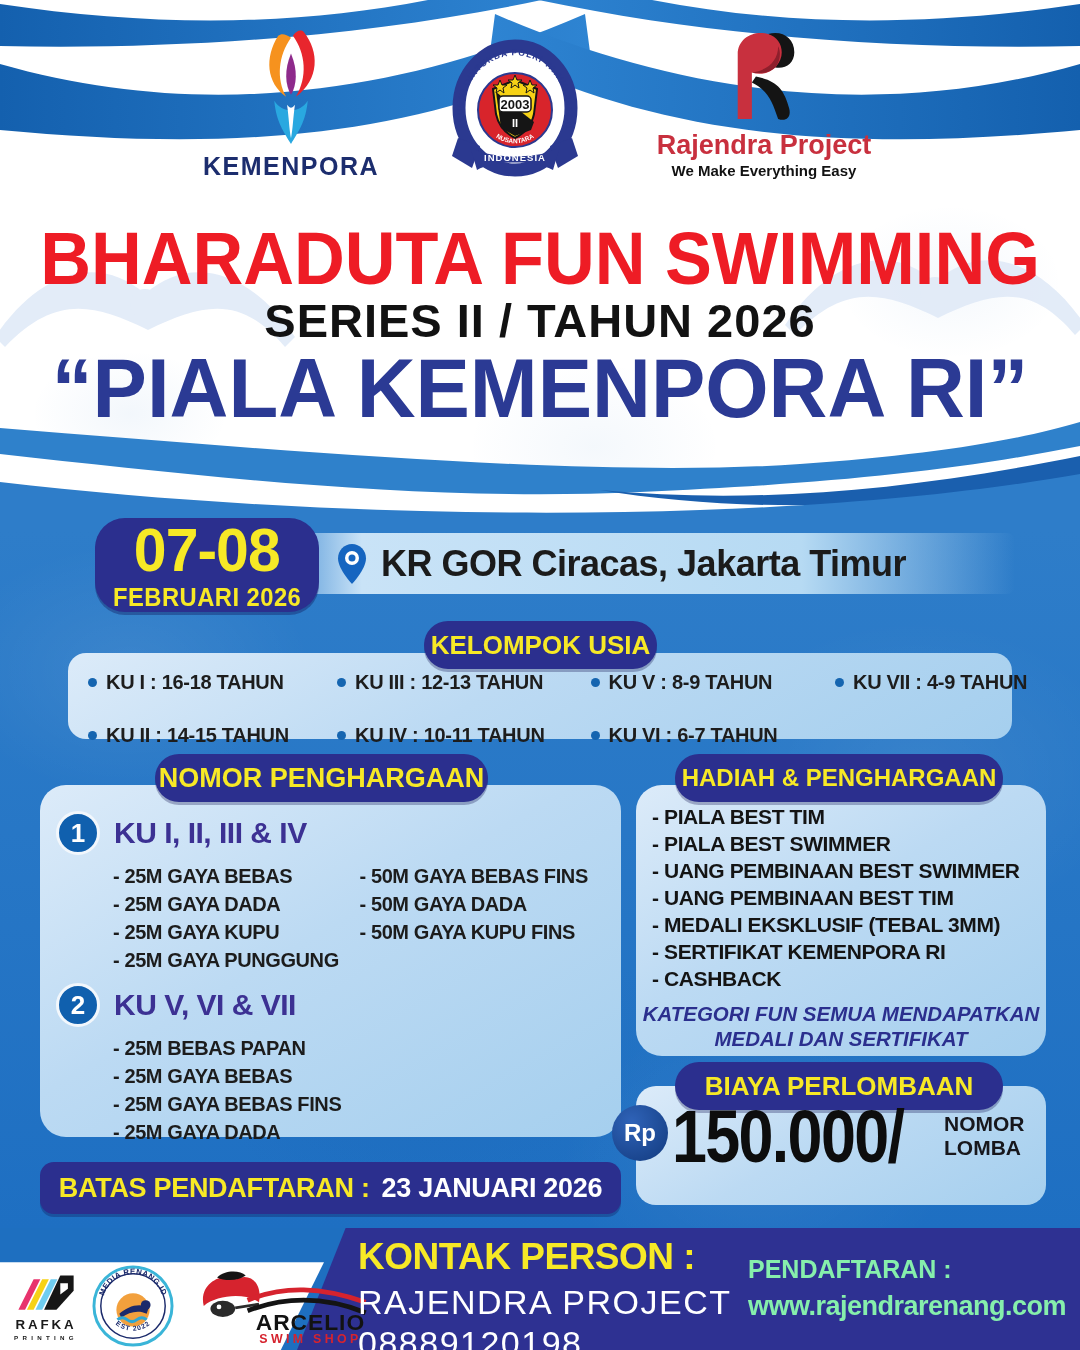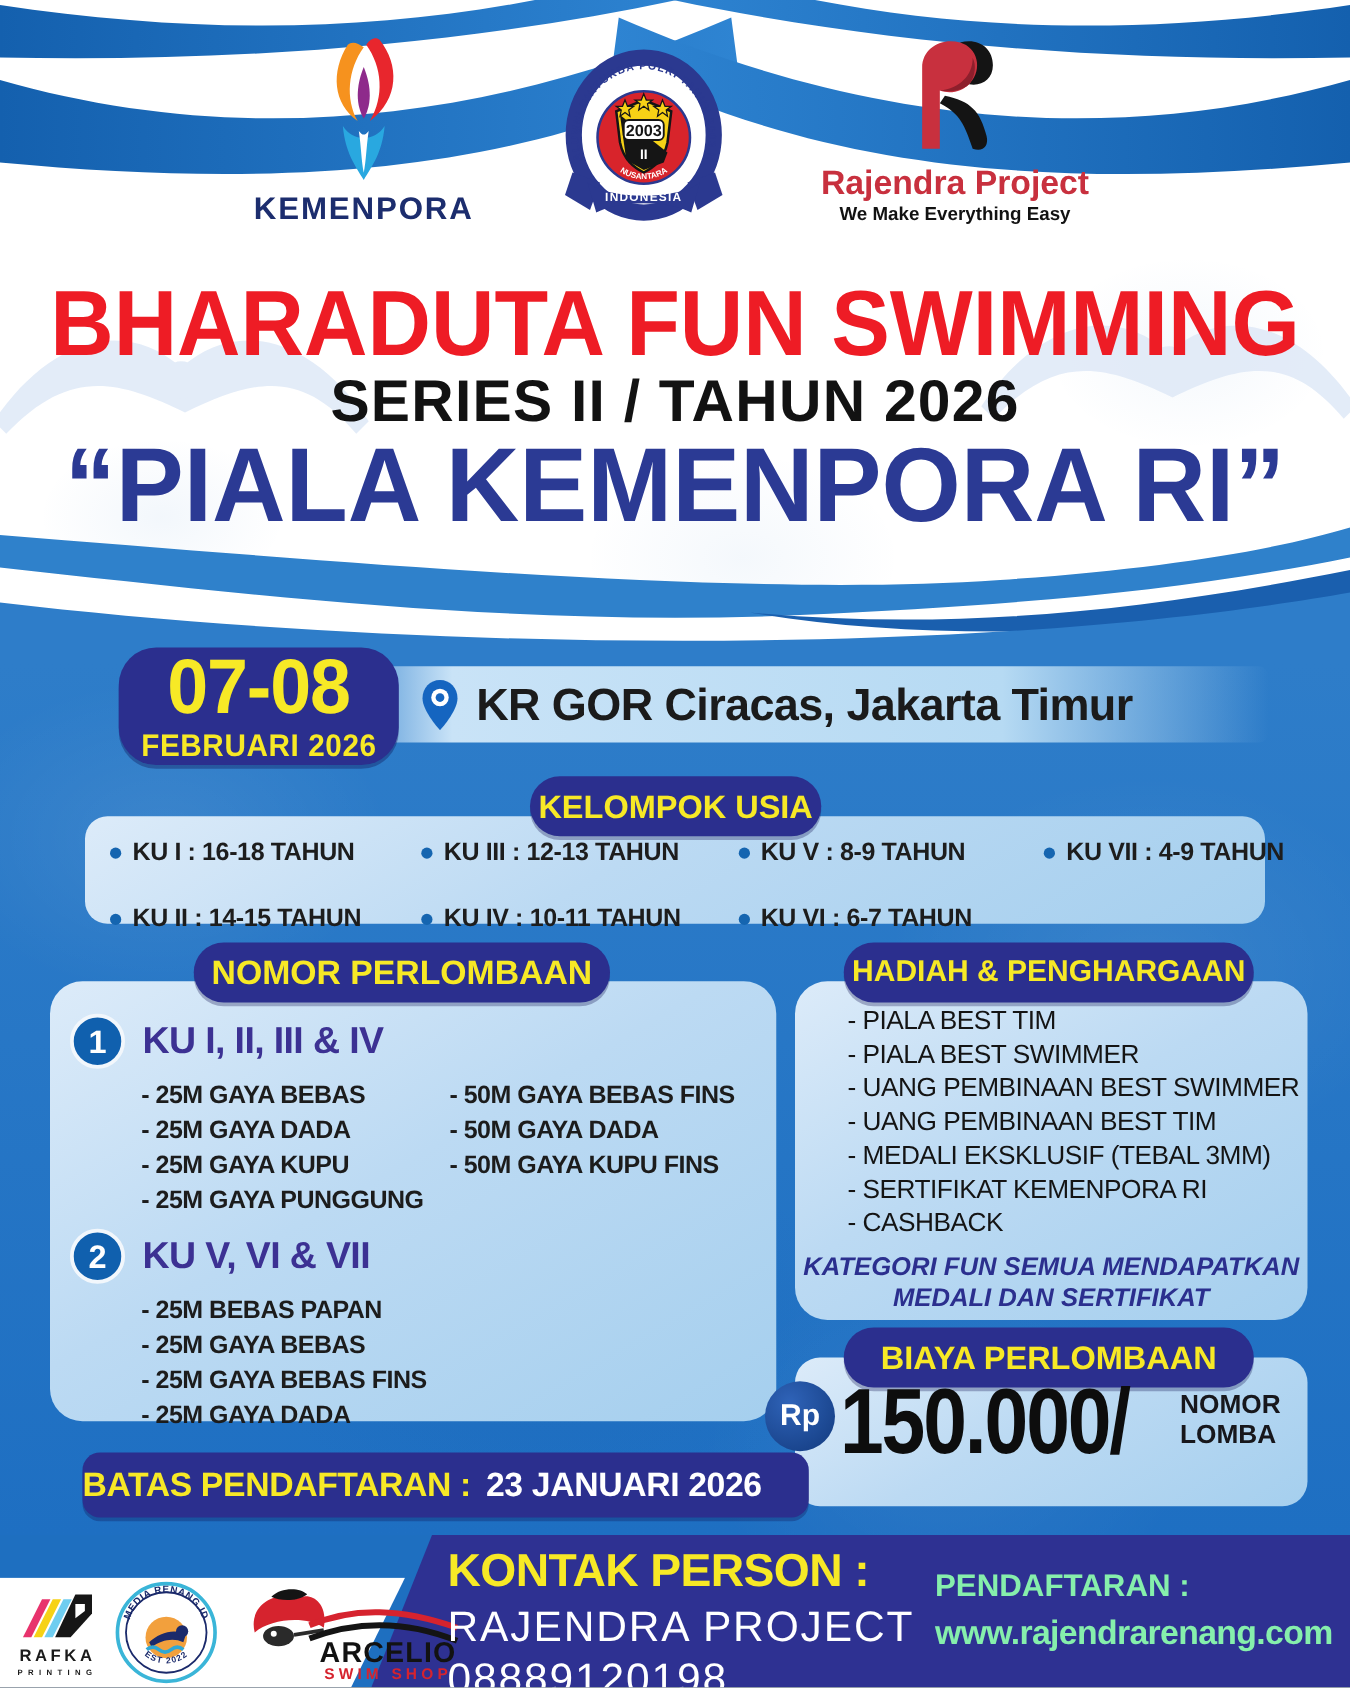--- a/index.html
+++ b/index.html
@@ -98,30 +98,29 @@
   }
   .race-heading{font-size:30px; font-weight:bold; color:#3c3193; letter-spacing:-0.5px;}
   .race-cols{display:flex; margin-left:57px; margin-top:7px;}
   .race-col{width:254px;}
   .race-item{font-size:20px; font-weight:bold; color:#1c1c1c; line-height:28px;
              letter-spacing:-0.4px; white-space:nowrap;}
 
   .pill-hadiah{left:675px; top:754px; width:328px; height:48px; font-size:24px;}
   .panel-prizes{left:636px; top:785px; width:410px; height:271px;}
   .prize-list{position:absolute; left:16px; top:18px; width:382px;}
-  .prize-item{font-size:21px; font-weight:normal; color:#141414; line-height:27px;
-              letter-spacing:-0.4px; white-space:nowrap;margin-left:26px;}
+  .prize-item{font-size:21px; font-weight:bold; color:#141414; line-height:27px;
+              letter-spacing:-0.4px; white-space:nowrap;}
   .prize-note{position:absolute; left:0; top:216px; width:100%; text-align:center;
               font-size:20.5px; font-weight:bold; font-style:italic; color:#2b2f8e; line-height:25px;}
 
   .batas-bar{
     left:40px; top:1162px; width:581px; height:52px; background:#2b2f8e; border-radius:14px;
-    display:flex; align-items:center; justify-content:flex-start; gap:12px; z-index:2;
+    display:flex; align-items:center; justify-content:center; gap:12px; z-index:2;
     box-shadow:0 3px 0 rgba(15,15,80,.3);
-    margin-left:26px;
   }
   .batas-label{color:#f7e926; font-size:27px; font-weight:bold; letter-spacing:-0.3px;}
   .batas-value{color:#ffffff; font-size:27px; font-weight:bold; letter-spacing:-0.3px;}
 
   .pill-biaya{left:675px; top:1062px; width:328px; height:48px; font-size:26px;}
   .panel-fee{left:636px; top:1086px; width:410px; height:119px; border-radius:20px;}
   .rp-circle{
     left:612px; top:1105px; width:56px; height:56px; border-radius:50%;
     background:radial-gradient(circle at 35% 30%, #2f63b8, #123a7e);
     color:#fff; font-size:24px; font-weight:bold; display:flex; align-items:center; justify-content:center;
@@ -281,21 +280,21 @@
           <span>KU IV : 10-11 TAHUN</span>
         </div>
       <div class="age-item">
           <span class="age-dot"></span>
           <span>KU VI : 6-7 TAHUN</span>
         </div>
       <div></div>
     </div>
   </div>
 
-  <div class="abs pill pill-nomor">NOMOR PERLOMBAAN</div>
+  <div class="abs pill pill-nomor">NOMOR PENGHARGAAN</div>
   <div class="abs panel panel-races">
     <div class="race-group" style="top:26px;">
       <div class="race-head">
         <div class="num-circle">1</div>
         <div class="race-heading">KU I, II, III &amp; IV</div>
       </div>
       <div class="race-cols">
         <div class="race-col">
           <div class="race-item">- 25M GAYA BEBAS</div>
           <div class="race-item">- 25M GAYA DADA</div>

